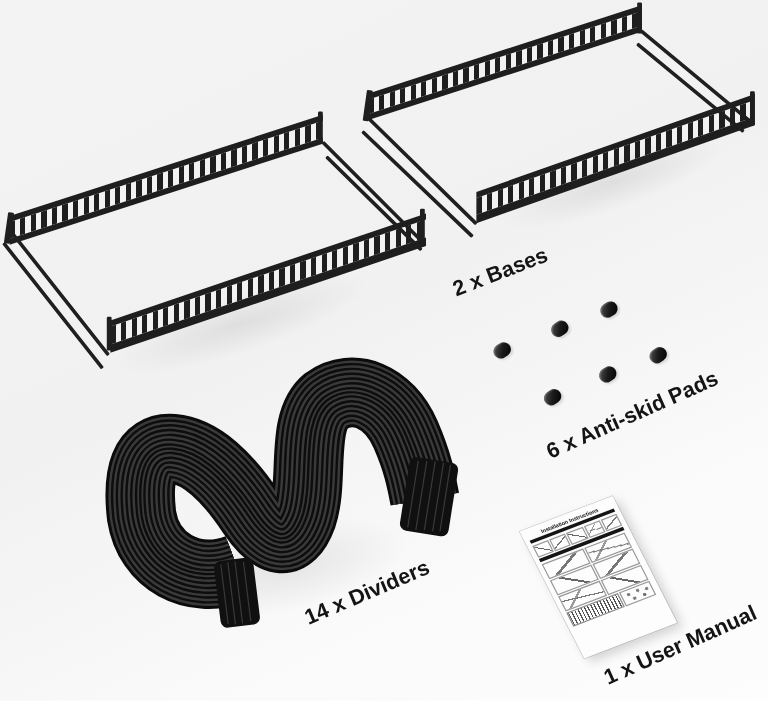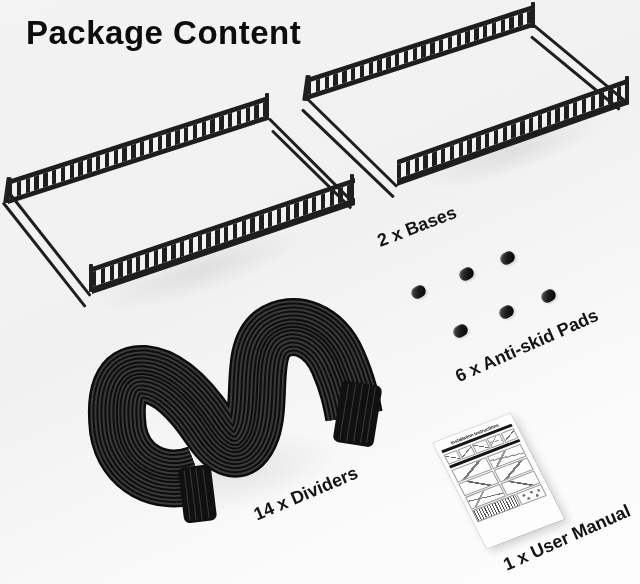--- a/index.html
+++ b/index.html
@@ -81,21 +81,20 @@
 </style>
 </head>
 <body>
 
 <div id="stage">
 
   <div class="gshadow" style="left:40px; top:235px; width:320px; height:70px; transform:rotate(-18deg);"></div>
   <div class="gshadow" style="left:370px; top:120px; width:280px; height:64px; transform:rotate(-19deg);"></div>
   <div class="gshadow" style="left:95px; top:420px; width:290px; height:105px; transform:rotate(-12deg);"></div>
 
-  <div class="abs title">Package Content</div>
 
   <div>
     <div class="rail far" style="left:8px;  top:180px; width:261px; height:24px; transform:skewY(-17.9deg);"></div>
     <div class="rail near" style="left:92px; top:267px; width:263px; height:27px; transform:skewY(-18.7deg);"></div>
     <div class="endbar" style="left:8px;  top:190px; width:133px; transform:rotate(51.7deg);"></div>
     <div class="endbar" style="left:3px;  top:201px; width:133px; transform:rotate(51.7deg);"></div>
     <div class="endbar" style="left:269px; top:117px; width:120px; transform:rotate(45deg);"></div>
     <div class="endbar" style="left:272px; top:129px; width:111px; transform:rotate(44.5deg);"></div>
     <div class="post" style="left:265px; top:93px;  height:26px;"></div>
     <div class="post" style="left:350px; top:174px; height:28px;"></div>

